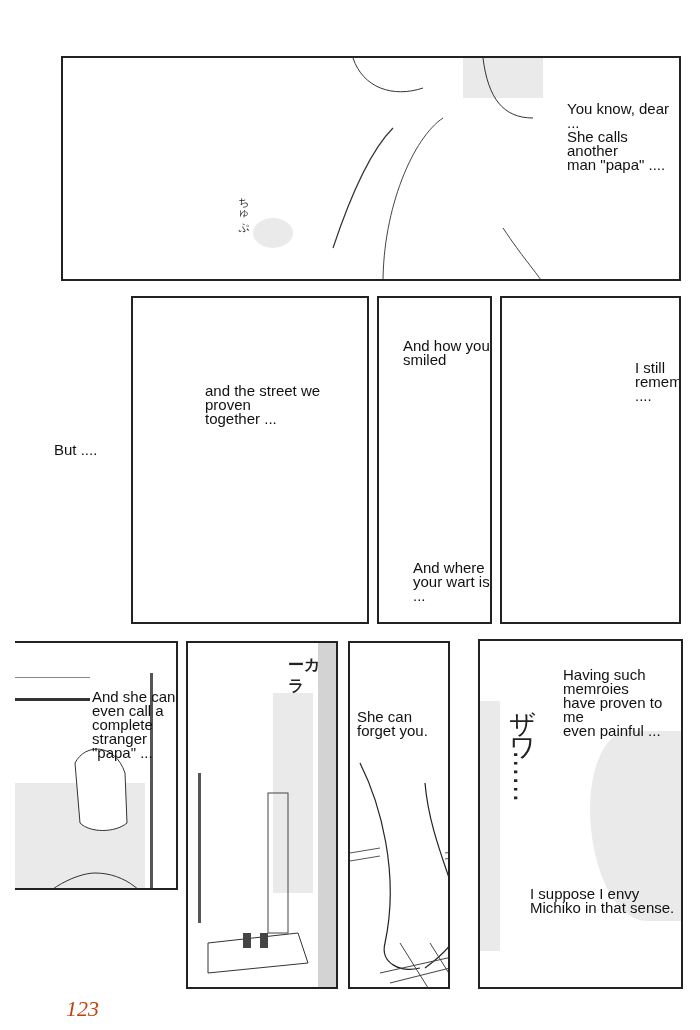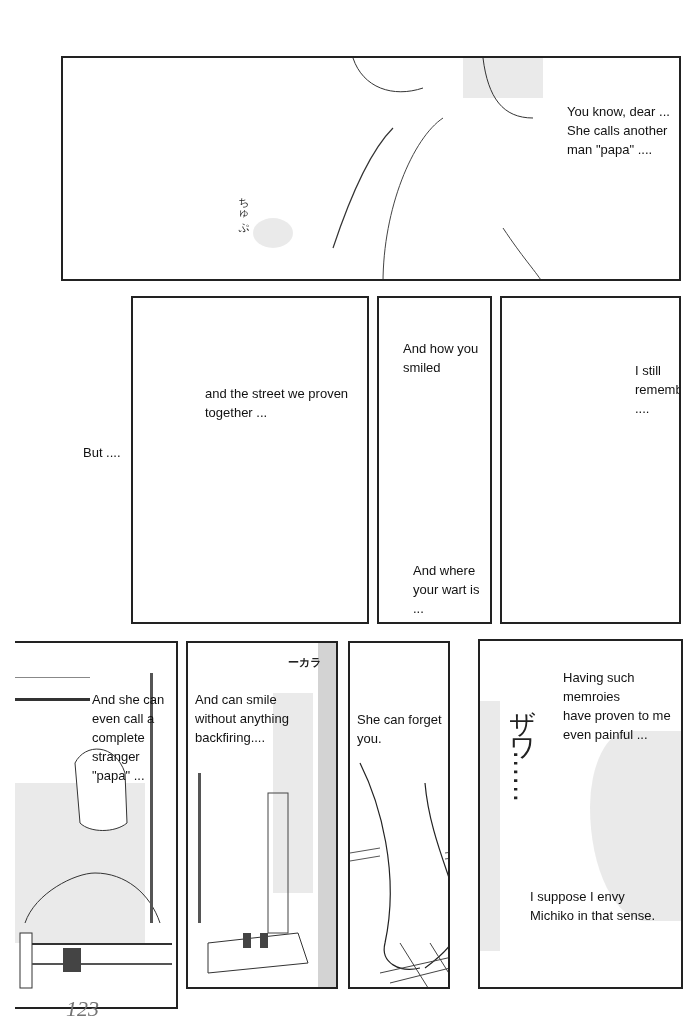--- a/index.html
+++ b/index.html
@@ -7,28 +7,28 @@
     width:700px; height:1030px; position:relative; overflow:hidden;
     background:#ffffff;
     font-family:"Liberation Sans", sans-serif;
     color:#111;
   }
   .panel {
     position:absolute; border:2px solid #222; background:#fff; box-sizing:border-box;
     overflow:hidden;
   }
   .txt {
-    position:absolute; font-size:13px; line-height:19px; color:#111; white-space:pre-line;
+    position:absolute; font-size:15px; line-height:14px; color:#111; white-space:pre-line;
   }
   .tone { position:absolute; background:#d8d8d8; opacity:.55; }
   .sfx { position:absolute; font-family:"DejaVu Sans", sans-serif; color:#222; }
   .line { position:absolute; background:#333; }
   .page-num {
     position:absolute; left:66px; top:996px; font-family:"Liberation Serif", serif;
-    font-style:italic; font-size:22px; color:#737373;
+    font-style:italic; font-size:22px; color:#c2410c;
   }
 </style>
 </head>
 <body>
 
 <div class="panel" style="left:61px;top:56px;width:620px;height:225px;">
   <div class="tone" style="left:400px;top:0;width:80px;height:40px;"></div>
   <div class="tone" style="left:190px;top:160px;width:40px;height:30px;border-radius:50%;"></div>
   <svg style="position:absolute;left:0;top:0" width="620" height="225">
     <path d="M290 0 C300 30 330 40 360 30" stroke="#333" fill="none" stroke-width="1"></path>
@@ -36,39 +36,39 @@
     <path d="M330 70 C310 90 290 130 270 190" stroke="#333" fill="none" stroke-width="1.2"></path>
     <path d="M380 60 C350 80 320 150 320 225" stroke="#444" fill="none" stroke-width="1"></path>
     <path d="M440 170 C460 200 470 210 480 225" stroke="#444" fill="none" stroke-width="1"></path>
   </svg>
   <div class="sfx" style="left:172px;top:132px;font-size:11px;writing-mode:vertical-rl;">ちゅぷ</div>
   <div class="txt" style="left:504px;top:44px;">You know, dear ...
   She calls another
 man "papa" ....</div>
 </div>
 
-<div class="txt" style="left:83px;top:443px;text-align:right;">But ....</div>
+<div class="txt" style="left:54px;top:443px;text-align:right;">But ....</div>
 
 <div class="panel" style="left:131px;top:296px;width:238px;height:328px;">
   <div class="txt" style="left:72px;top:86px;">and the street we proven
 together ...</div>
 </div>
 
 <div class="panel" style="left:377px;top:296px;width:115px;height:328px;">
   <div class="txt" style="left:24px;top:41px;">And how you
 smiled</div>
   <div class="txt" style="left:34px;top:263px;">And where
 your wart is ...</div>
 </div>
 
 <div class="panel" style="left:500px;top:296px;width:181px;height:328px;">
   <div class="txt" style="left:85px;top:63px;margin-left:48px;">I still remember ....</div>
 </div>
 
-<div class="panel" style="left:15px;top:641px;width:163px;height:368px;border-left:none;">
+<div class="panel" style="left:15px;top:641px;width:163px;height:249px;border-left:none;">
   <div class="tone" style="left:0;top:140px;width:130px;height:160px;"></div>
   <div class="line" style="left:0;top:55px;width:75px;height:3px;"></div>
   <div class="line" style="left:0;top:34px;width:75px;height:1px;background:#888;"></div>
   <svg style="position:absolute;left:0;top:0" width="163" height="348">
     <path d="M60 120 C70 100 100 100 110 130 L112 180 C100 190 75 190 65 180 Z" fill="#fff" stroke="#333" stroke-width="1"></path>
     <path d="M10 280 C20 250 60 230 80 230 C110 230 135 250 145 280" stroke="#333" fill="none" stroke-width="1"></path>
     <rect x="5" y="290" width="12" height="55" fill="#fff" stroke="#333"></rect>
     <rect x="17" y="300" width="140" height="2" fill="#333"></rect>
     <rect x="17" y="320" width="140" height="2" fill="#555"></rect>
     <rect x="48" y="305" width="18" height="24" fill="#444"></rect>
@@ -84,24 +84,21 @@
 <div class="panel" style="left:186px;top:641px;width:152px;height:348px;">
   <div class="tone" style="left:130px;top:0;width:22px;height:348px;background:#c8c8c8;opacity:.8;"></div>
   <div class="tone" style="left:85px;top:50px;width:40px;height:200px;"></div>
   <svg style="position:absolute;left:0;top:0" width="152" height="348">
     <rect x="10" y="130" width="3" height="150" fill="#555"></rect>
     <rect x="80" y="150" width="20" height="140" fill="none" stroke="#444"></rect>
     <path d="M20 300 L110 290 L120 320 L20 330 Z" fill="none" stroke="#333"></path>
     <rect x="55" y="290" width="8" height="15" fill="#444"></rect>
     <rect x="72" y="290" width="8" height="15" fill="#444"></rect>
   </svg>
-  <div class="sfx" style="left:100px;top:12px;font-size:11px;font-weight:bold;">ーカラ</div>
-  <div class="txt" style="left:7px;top:47px;">And can smile
-without anything
-backfiring....</div>
+  <div class="sfx" style="left:100px;top:12px;font-size:16px;font-weight:bold;">ーカラ</div>
 </div>
 
 <div class="panel" style="left:348px;top:641px;width:102px;height:348px;">
   <svg style="position:absolute;left:0;top:0" width="122" height="348">
     <path d="M10 120 C30 160 50 230 35 300 C30 320 50 330 70 325" stroke="#222" fill="none" stroke-width="1.2"></path>
     <path d="M75 140 C80 200 110 250 110 280 C105 300 95 310 75 325" stroke="#222" fill="none" stroke-width="1.2"></path>
     <path d="M30 330 L120 310 M40 340 L120 320 M50 300 L80 348 M80 300 L110 348" stroke="#444" stroke-width="1"></path>
     <path d="M0 210 L30 205 M0 218 L30 213" stroke="#555"></path>
     <path d="M95 210 L122 206 M95 216 L122 212" stroke="#555"></path>
   </svg>

